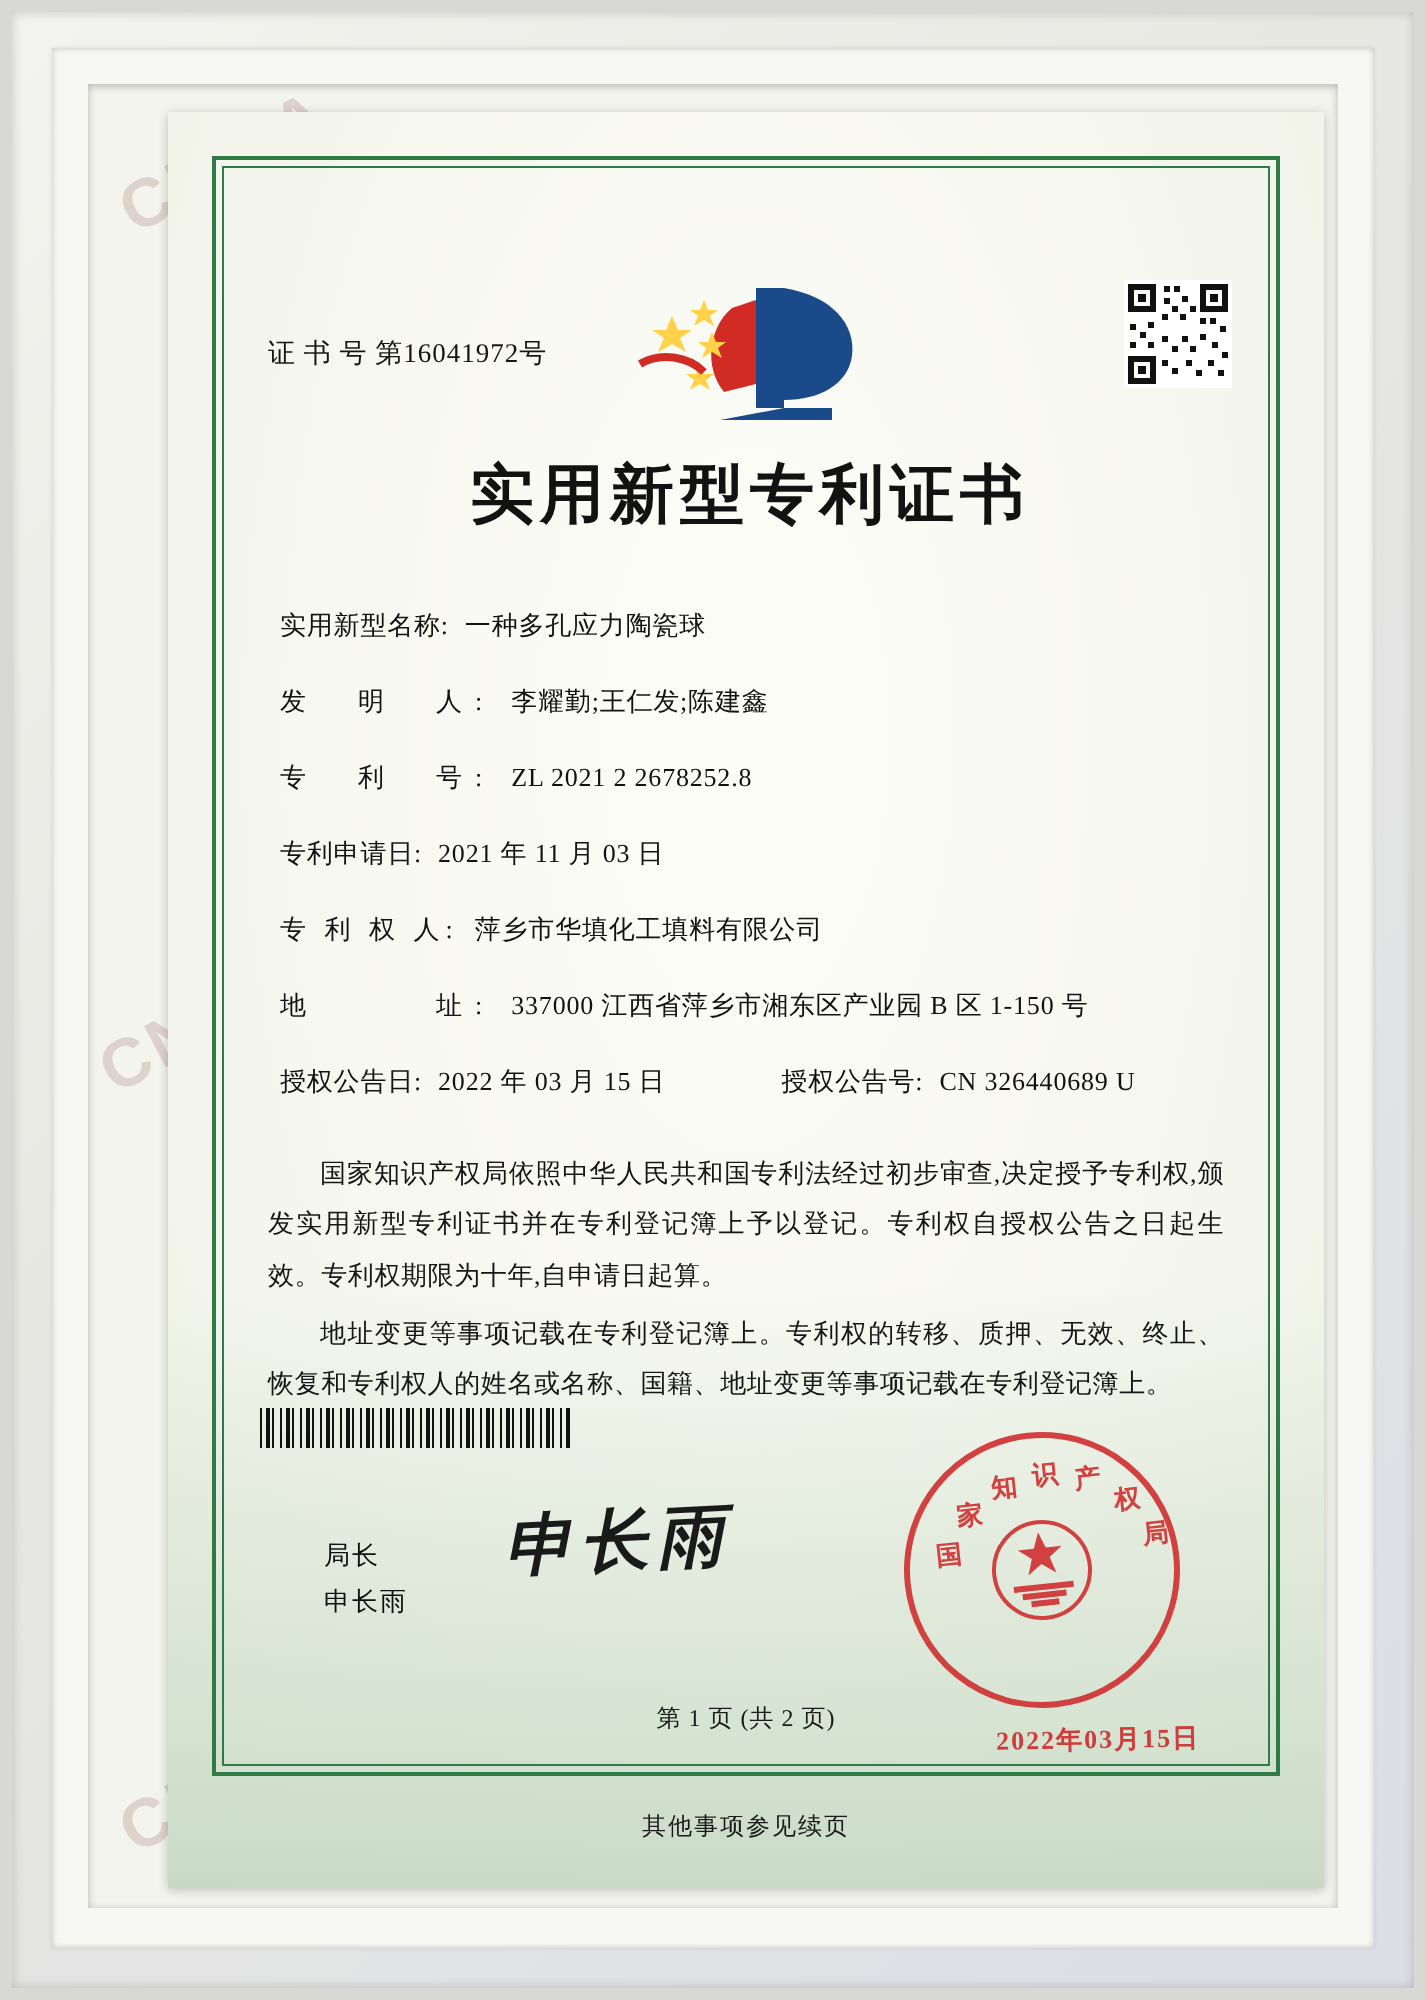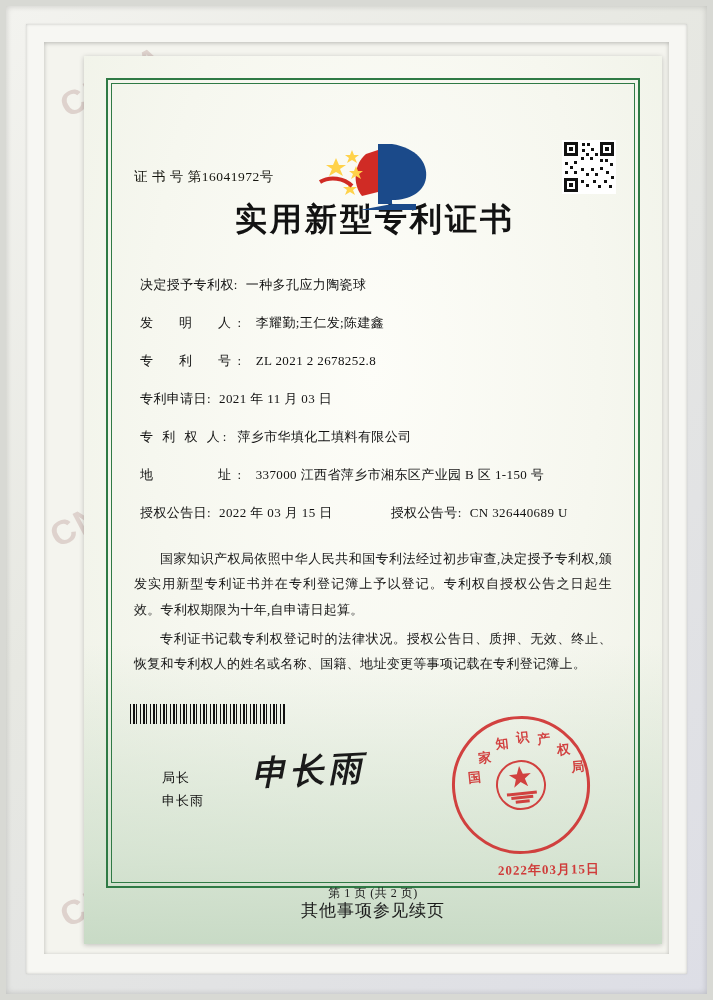--- a/index.html
+++ b/index.html
@@ -129,21 +129,21 @@
     top: 38px;
     width: 54px;
     height: 54px;
   }
 
   .title {
     text-align: center;
     font-size: 32px;
     font-weight: bold;
     letter-spacing: 3px;
-    margin-top: 12px;
+    margin-top: 40px;
     color: #121212;
     font-family: Liberation Serif, serif;
   }
 
   .fields {
     margin-top: 34px;
     padding-left: 6px;
   }
   .field-row {
     display: flex;
@@ -265,28 +265,27 @@
   }
 
   .page-no {
     position: absolute;
     left: 0; right: 0;
     top: 795px;
     text-align: center;
     font-size: 12px;
     color: #1b1b1b;
     letter-spacing: 0.5px;
-    margin-top: 34px;
   }
   .footer-note {
     position: absolute;
     left: 0; right: 0;
     bottom: 22px;
     text-align: center;
-    font-size: 17px;
+    font-size: 12px;
     color: #1b1b1b;
     letter-spacing: 1px;
   }
 </style>
 </head>
 <body>
 
 <div class="photo">
   <div class="frame-outer"></div>
   <div class="frame-mid"></div>
@@ -372,21 +371,21 @@
           </g>
         </svg>
       </div>
 
       <div class="cert-no">证 书 号 第16041972号</div>
 
       <div class="title">实用新型专利证书</div>
 
       <div class="fields">
         <div class="field-row">
-          <span class="field-label">决定授予专利权:</span>
+          <span class="field-label">实用新型名称:</span>
           <span class="field-value">一种多孔应力陶瓷球</span>
         </div>
         <div class="field-row">
           <span class="field-label sp5">发　明　人:</span>
           <span class="field-value">李耀勤;王仁发;陈建鑫</span>
         </div>
         <div class="field-row">
           <span class="field-label sp5">专　利　号:</span>
           <span class="field-value">ZL 2021 2 2678252.8</span>
         </div>
@@ -406,21 +405,21 @@
           <span class="field-label">授权公告日:</span>
           <span class="field-value">2022 年 03 月 15 日</span>
           <span class="dual-right">
             <span class="field-label">授权公告号:</span>
             <span class="field-value">CN 326440689 U</span>
           </span>
         </div>
       </div>
 
       <div class="para">国家知识产权局依照中华人民共和国专利法经过初步审查,决定授予专利权,颁发实用新型专利证书并在专利登记簿上予以登记。专利权自授权公告之日起生效。专利权期限为十年,自申请日起算。</div>
-      <div class="para second">专利证书记载专利权登记时的法律状况。授权公告日、质押、无效、终止、恢复和专利权人的姓名或名称、国籍、地址变更等事项记载在专利登记簿上。</div>
+      <div class="para second">地址变更等事项记载在专利登记簿上。专利权的转移、质押、无效、终止、恢复和专利权人的姓名或名称、国籍、地址变更等事项记载在专利登记簿上。</div>
     </div>
 
     <div class="barcode"></div>
 
     <div class="sig-block">
       <div>局长</div>
       <div>申长雨</div>
     </div>
     <div class="sig-hand">申长雨</div>
 

